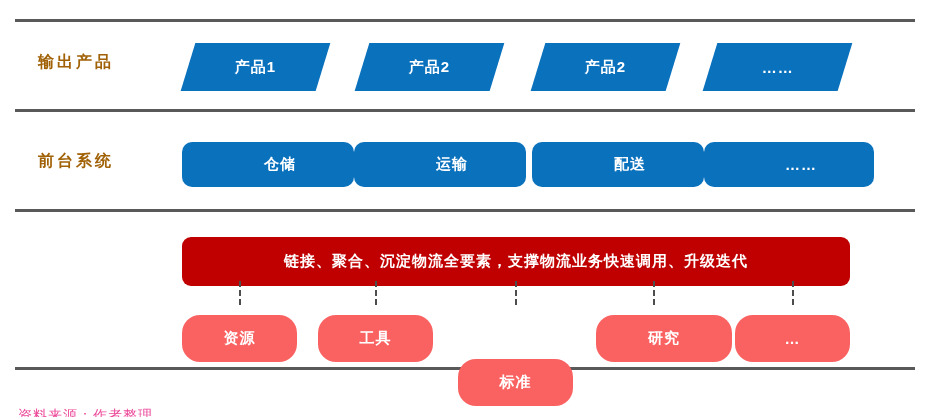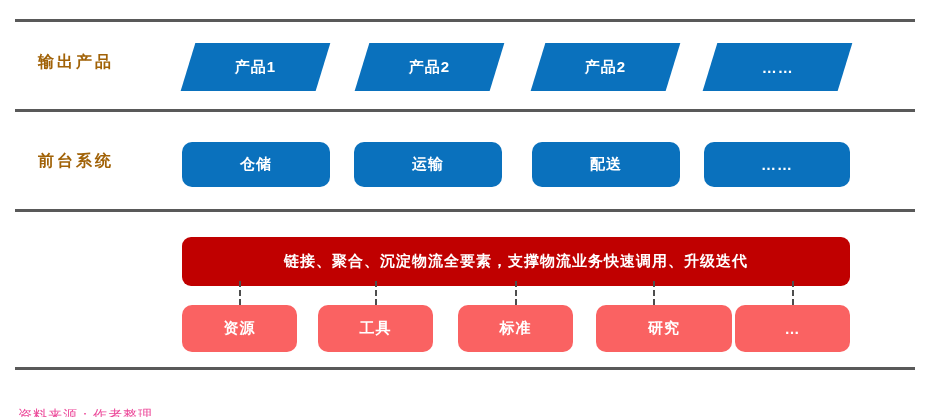--- a/index.html
+++ b/index.html
@@ -24,45 +24,45 @@
     transform:skewX(-17deg);display:flex;align-items:center;justify-content:center;
   }
   .para>span{transform:skewX(17deg);color:#fff;font-weight:bold;font-size:15px;letter-spacing:1px;white-space:nowrap;}
   .para.p1{left:188px;}
   .para.p2{left:362px;}
   .para.p3{left:538px;}
   .para.p4{left:710px;}
   .sysbox{
     position:absolute;top:142px;height:45px;border-radius:10px;background:var(--blue,#0A71BD);
     display:flex;align-items:center;justify-content:center;color:#fff;font-weight:bold;
-    font-size:15px;letter-spacing:1px;
+    font-size:15px;letter-spacing:1px;padding-left:24px;
   }
   .sysbox.b1{left:182px;width:148px;}
   .sysbox.b2{left:354px;width:148px;}
   .sysbox.b3{left:532px;width:148px;}
   .sysbox.b4{left:704px;width:146px;}
   .banner{
     position:absolute;left:182px;top:237px;width:668px;height:49px;border-radius:9px;
     background:var(--dark-red,#C00000);display:flex;align-items:center;justify-content:center;
     color:#fff;font-weight:bold;font-size:15px;letter-spacing:1px;white-space:nowrap;
   }
   .connector{position:absolute;top:281px;height:24px;width:0;border-left:2px dashed #4d4d4d;}
   .connector.c1{left:239px;}
   .connector.c2{left:375px;}
   .connector.c3{left:515px;}
   .connector.c4{left:653px;}
   .connector.c5{left:792px;}
   .midbox{
-    position:absolute;top:305px;height:47px;border-radius:10px;background:var(--light-red,#FA6262);
+    position:absolute;top:315px;height:47px;border-radius:18px;background:var(--light-red,#FA6262);
     display:flex;align-items:center;justify-content:center;color:#fff;font-weight:bold;
     font-size:15px;letter-spacing:1px;
   }
   .midbox.m1{left:182px;width:115px;}
   .midbox.m2{left:318px;width:115px;}
-  .midbox.m3{left:458px;width:115px;}
+  .midbox.m3{left:458px;width:115px;margin-top:44px;}
   .midbox.m4{left:596px;width:136px;text-align:right;}
   .midbox.m5{left:735px;width:115px;}
   .source{position:absolute;left:18px;top:407px;font-size:14px;color:#ec4899;letter-spacing:1px;}
 </style>
 </head>
 <body>
 
 <div class="canvas">
 
   <div class="divider d1"></div>

